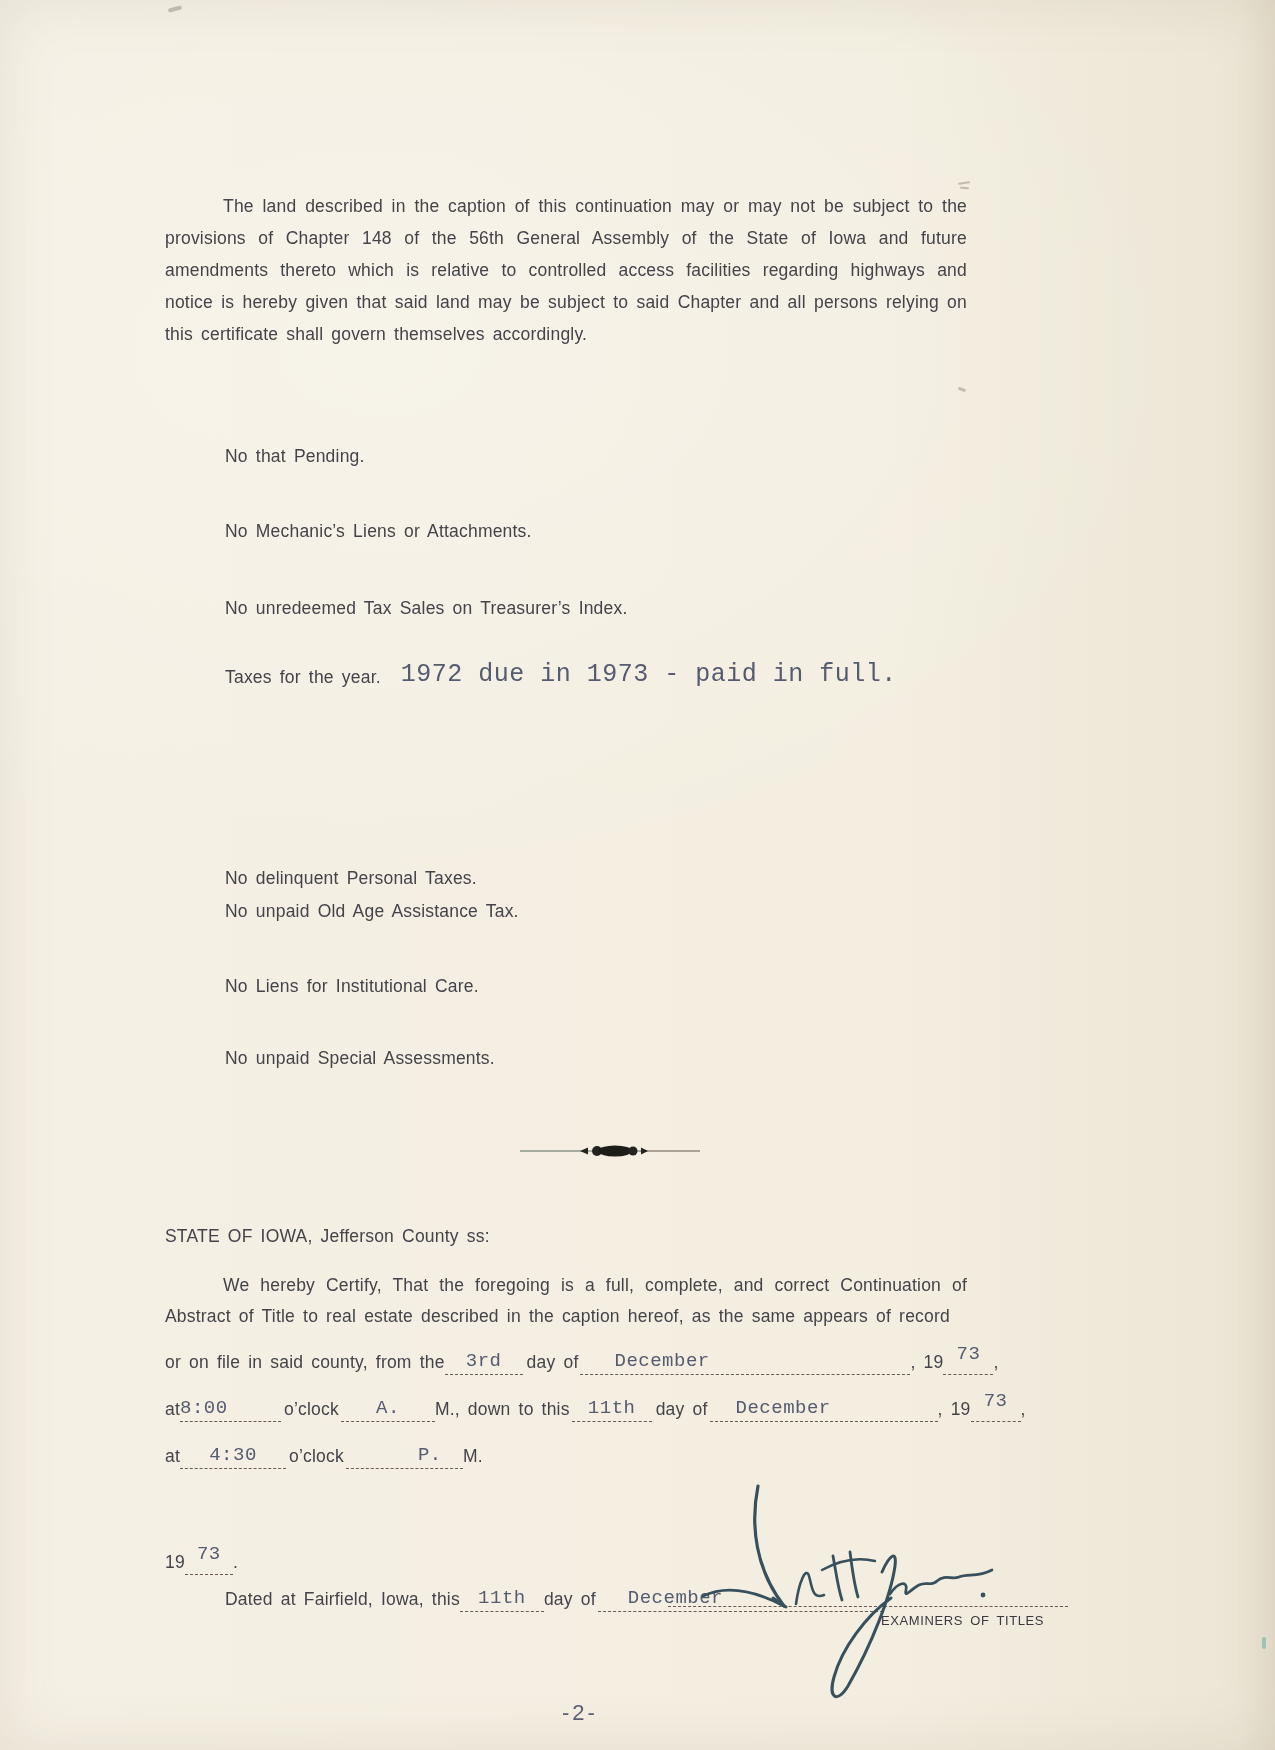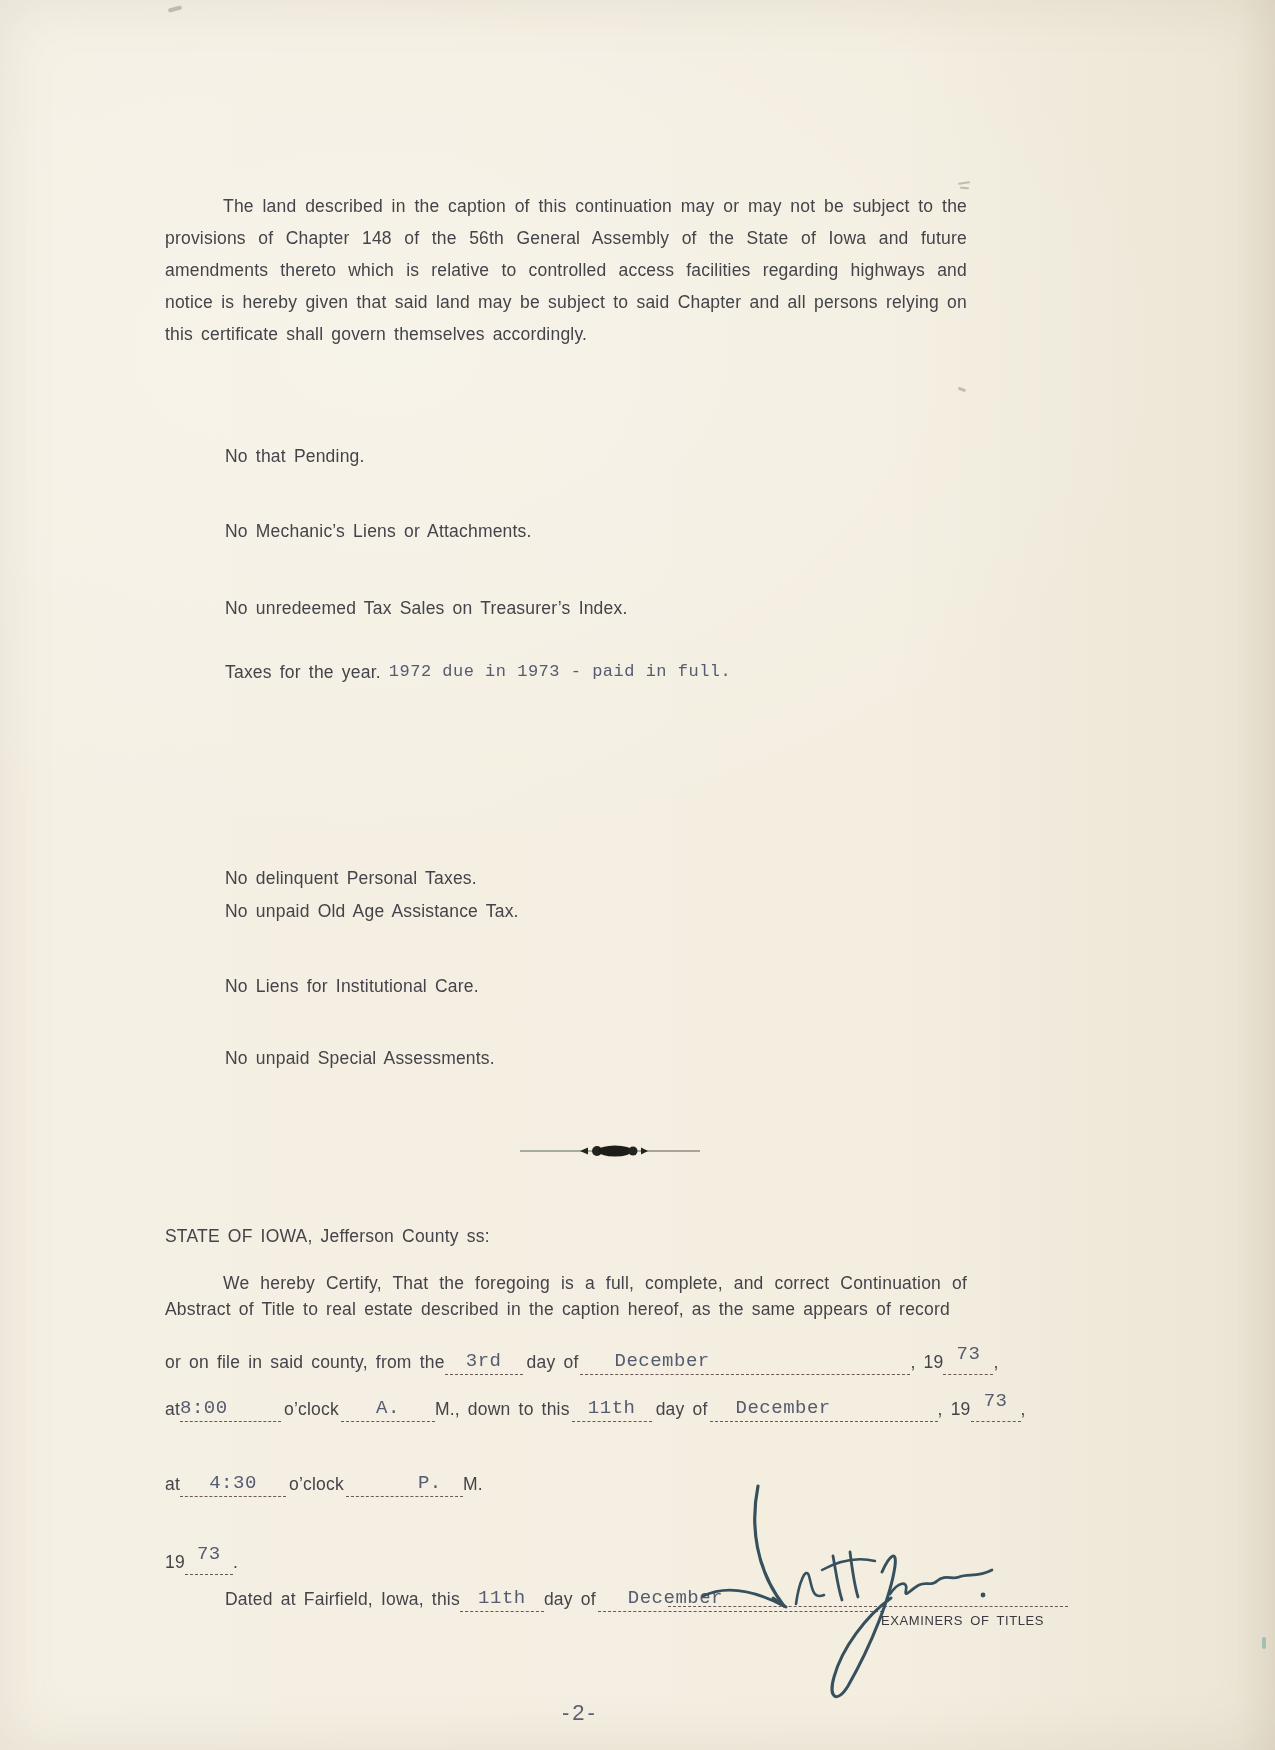--- a/index.html
+++ b/index.html
@@ -44,21 +44,21 @@
     transform:translateY(-2px);
     display:inline-block;
   }
   .typed.raise{transform:translateY(-9px);}
   .blank{
     display:inline-flex;align-items:baseline;
     border-bottom:1.6px dashed #6d5858;
     justify-content:flex-start;
   }
   .blank.center{justify-content:center;}
-  .certify{line-height:26px;}
+  .certify{line-height:31px;}
   .statebar{position:absolute;left:165px;white-space:nowrap;}
   .examiners{
     position:absolute;left:881px;top:1613px;
     font-size:13px;letter-spacing:0.6px;word-spacing:3px;
     color:#3b393f;white-space:nowrap;
   }
   .sigline{
     position:absolute;left:668px;top:1606px;width:400px;height:0;
     border-top:1.6px dashed #6d5858;
   }
@@ -84,21 +84,21 @@
   <div class="speck" style="left:1262px;top:1637px;width:4px;height:12px;background:#6fa8a0;"></div>
 
   <p class="para p2 printed" style="top:190px;">The land described in the caption of this continuation may or may not be subject to the provisions of Chapter 148 of the 56th General Assembly of the State of Iowa and future amendments thereto which is relative to controlled access facilities regarding highways and notice is hereby given that said land may be subject to said Chapter and all persons relying on this certificate shall govern themselves accordingly.</p>
 
   <div class="stmt printed" style="top:446px;">No that Pending.</div>
   <div class="stmt printed" style="top:521px;">No Mechanic’s Liens or Attachments.</div>
   <div class="stmt printed" style="top:598px;">No unredeemed Tax Sales on Treasurer’s Index.</div>
 
   <div class="row" style="left:225px;top:662px;">
     <span class="printed">Taxes for the year.</span>
-    <span class="typed" style="margin-left:8px;font-size:17px;">1972 due in 1973 - paid in full.</span>
+    <span class="typed" style="margin-left:20px;font-size:25px;">1972 due in 1973 - paid in full.</span>
   </div>
 
   <div class="stmt printed" style="top:868px;">No delinquent Personal Taxes.</div>
   <div class="stmt printed" style="top:901px;">No unpaid Old Age Assistance Tax.</div>
   <div class="stmt printed" style="top:976px;">No Liens for Institutional Care.</div>
   <div class="stmt printed" style="top:1048px;">No unpaid Special Assessments.</div>
 
   <svg class="ornament" width="180" height="22" viewBox="0 0 180 22">
     <line x1="0" y1="11" x2="180" y2="11" stroke="#6b7468" stroke-width="1.2"></line>
     <line x1="0" y1="11" x2="60" y2="11" stroke="#7fa18f" stroke-width="0.8" opacity="0.6"></line>
@@ -148,21 +148,21 @@
       </span>
     <span class="printed">, 19</span>
     <span class="blank center" style="width:50px;">
         <span class="typed raise">73</span>
       </span>
     <span class="printed">,</span>
   </div>
 
   <div class="row" style="top:1446px;">
     <span class="printed">at</span>
-    <span class="blank center" style="width:106px;margin-top:28px;">
+    <span class="blank center" style="width:106px;">
         <span class="typed">4:30</span>
       </span>
     <span class="printed" style="margin-left:3px;">o’clock</span>
     <span class="blank" style="width:117px;margin-left:2px;">
         <span class="typed" style="margin-left:72px;">P.</span>
       </span>
     <span class="printed">M.</span>
   </div>
 
   <div class="row" style="left:225px;top:1589px;">

